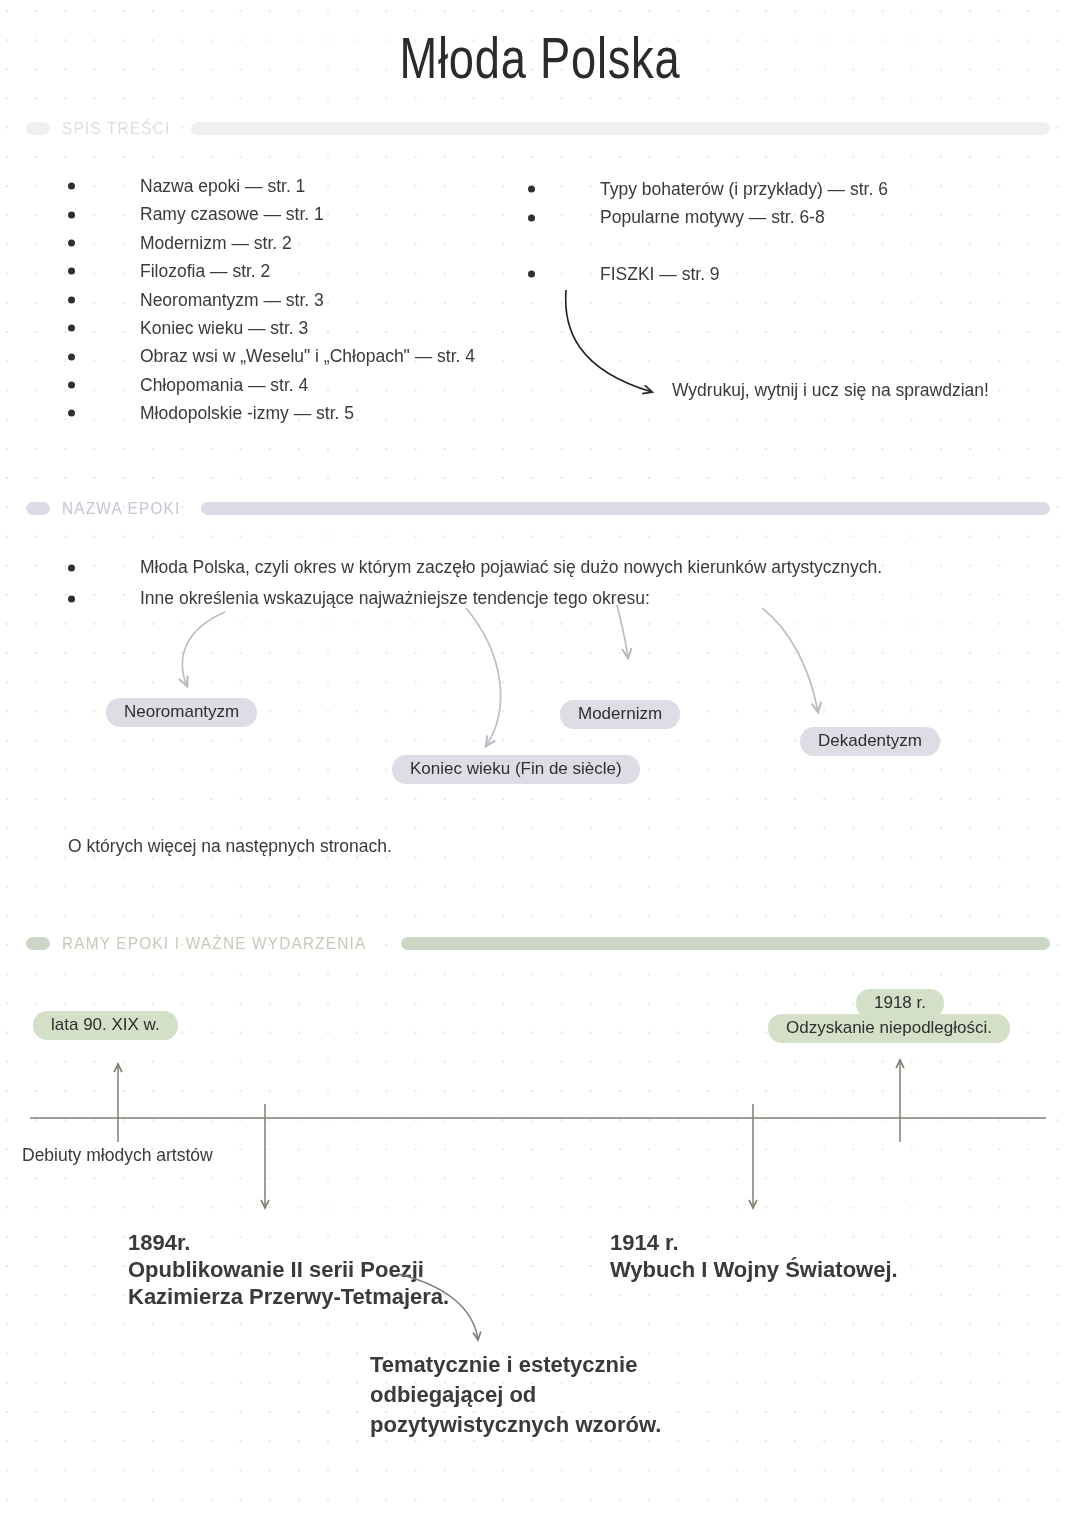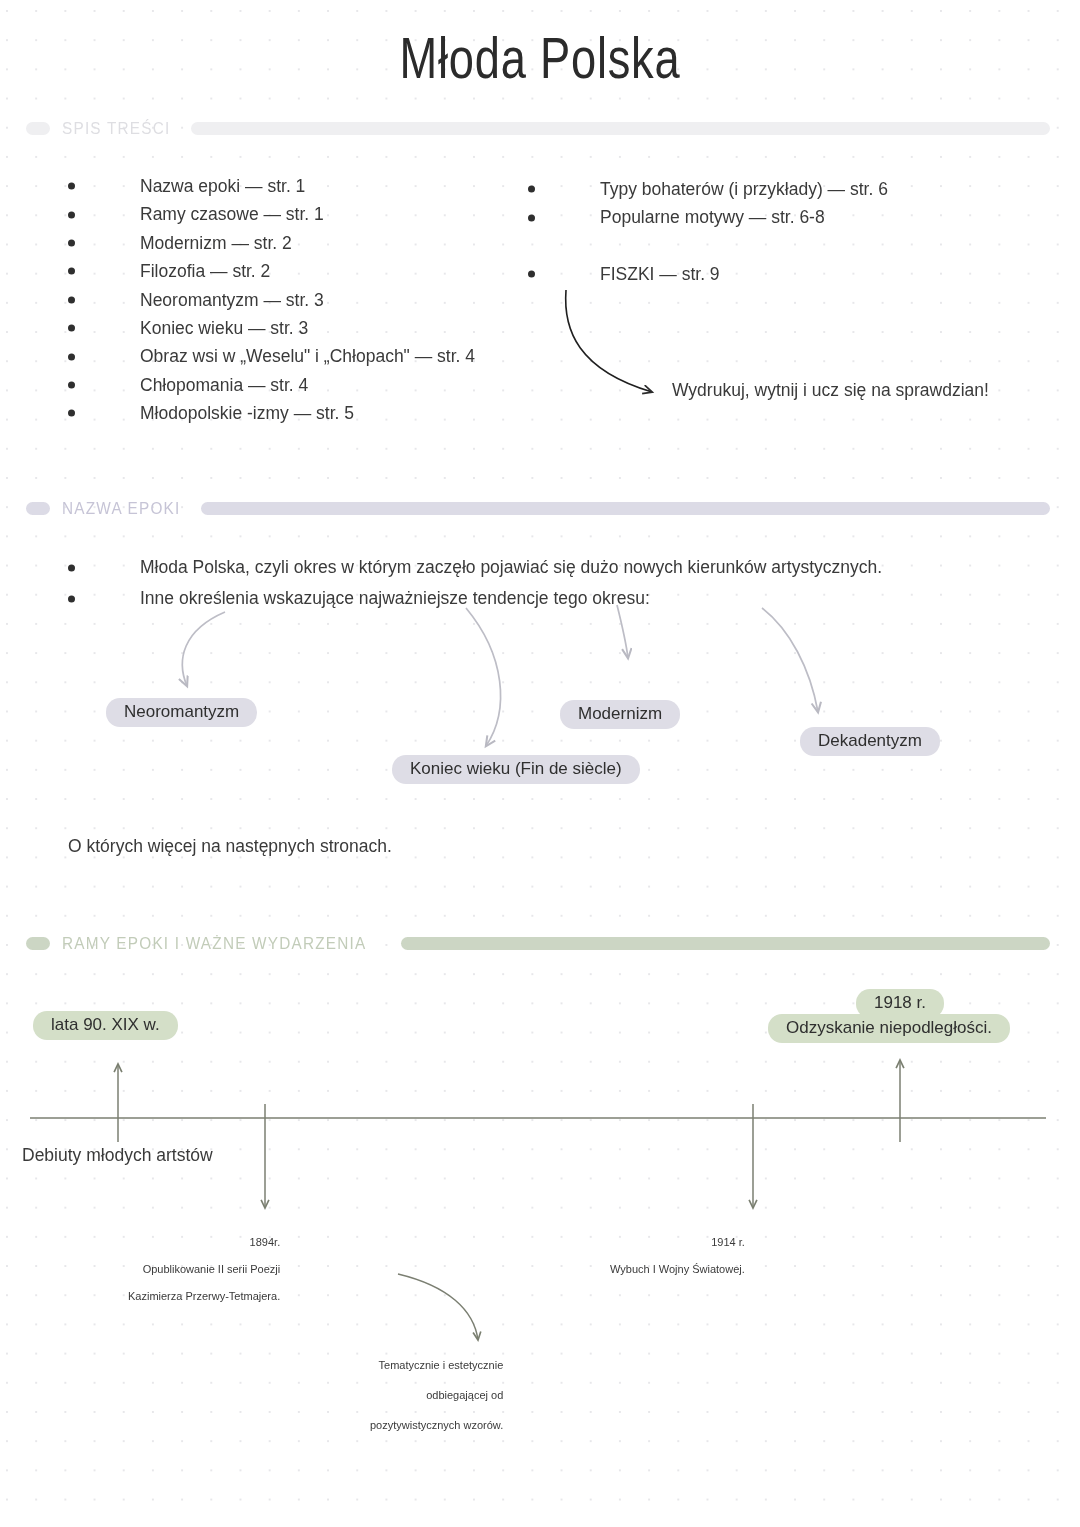--- a/index.html
+++ b/index.html
@@ -140,25 +140,26 @@
   #pill-koniec-wieku { left: 392px; top: 755px; }
   #pill-modernizm    { left: 560px; top: 668px; margin-top: 32px; }
   #pill-dekadentyzm  { left: 800px; top: 727px; }
   #pill-lata90       { left: 33px;  top: 1011px; }
   #pill-1918         { left: 856px; top: 989px; }
   #pill-odzyskanie   { left: 768px; top: 1014px; }
 
   
   .tl-block {
     position: absolute;
-    text-align: right;
-    font-size: 11px;
+    text-align: left;
+    font-size: 22px;
     color: #3a3a3a;
     line-height: 27px;
     white-space: nowrap;
+    font-weight: bold;
   }
   #tl-1894 { left: 128px; top: 1229px; }
   #tl-1914 { left: 610px; top: 1229px; }
   #tl-tematycznie { left: 370px; top: 1350px; line-height: 30px; }
 
   
   #vector {
     position: absolute;
     left: 0; top: 0;
     width: 1080px; height: 1527px;

